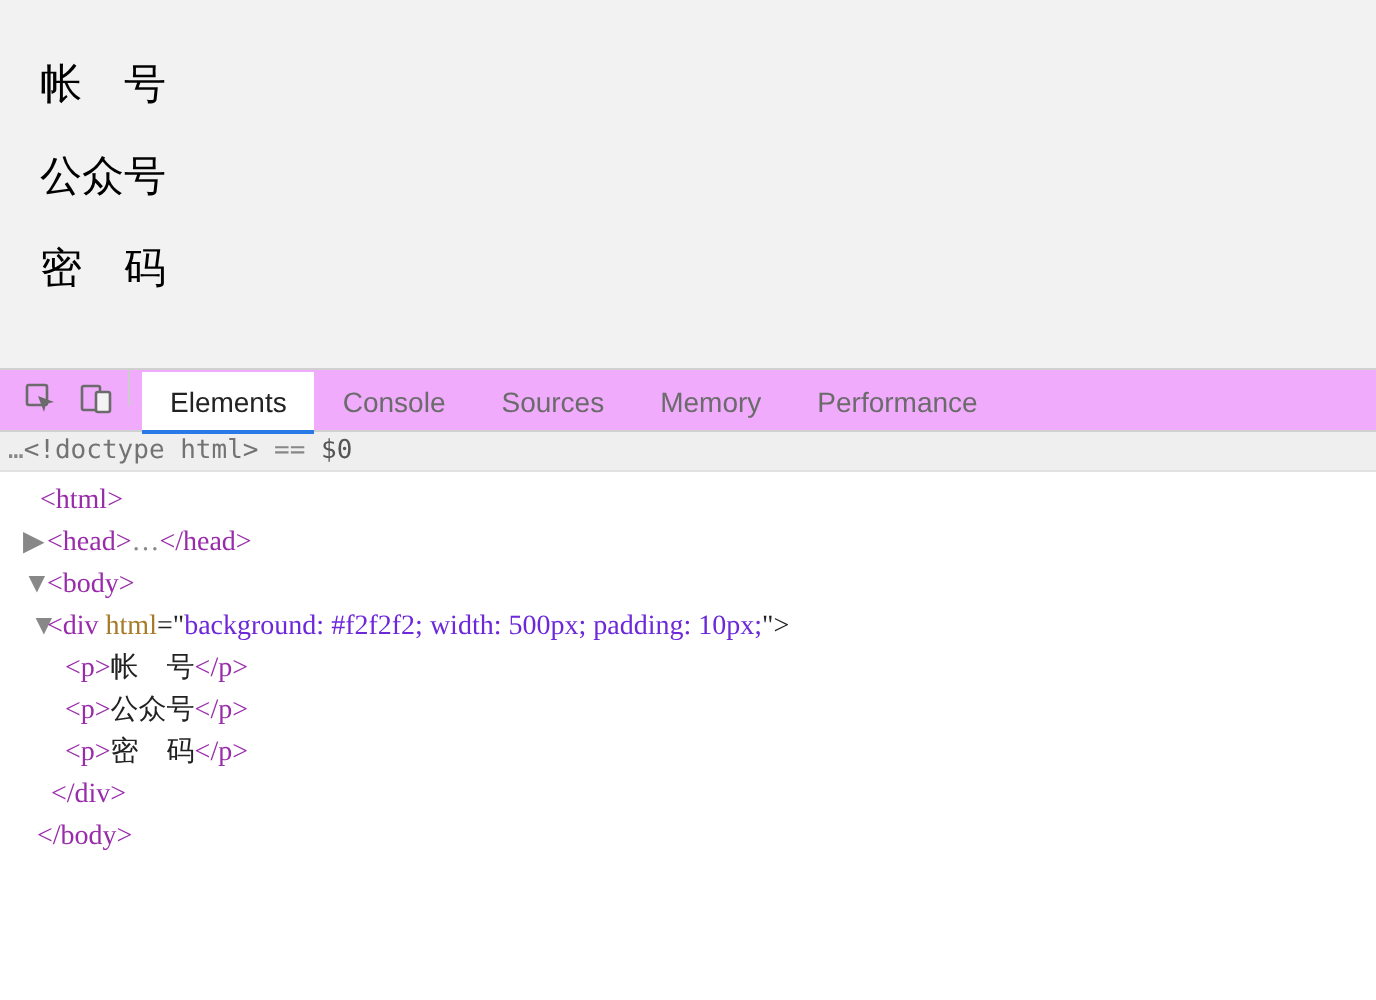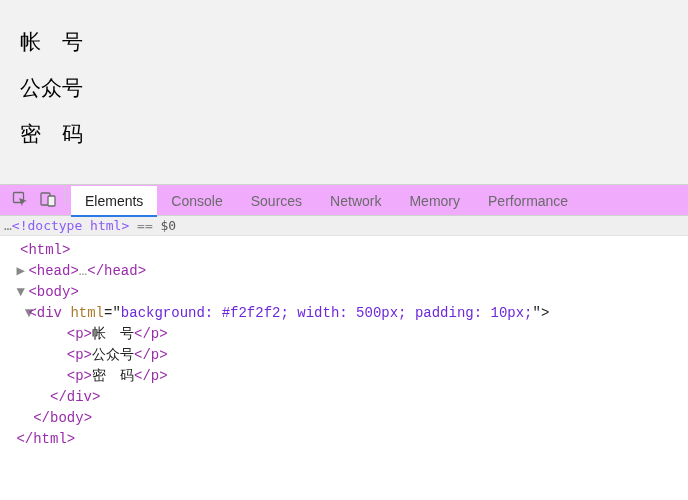--- a/index.html
+++ b/index.html
@@ -63,24 +63,24 @@
   .breadcrumb {
     background: #efefef;
     height: 20px;
     line-height: 20px;
     font-family: Menlo, Consolas, monospace;
     font-size: 13px;
     color: #888;
     padding-left: 4px;
     border-bottom: 1px solid #e2e2e2;
   }
-  .breadcrumb .doctype { color: #8b5cf6; }
+  .breadcrumb .doctype { color: #737373; }
   .breadcrumb .sel { color: #555; }
   .dom-tree {
-    font-family: Liberation Mono, monospace;
+    font-family: Liberation Serif, serif;
     font-size: 14px;
     line-height: 21px;
     padding: 4px 0 0 8px;
     color: #222;
   }
   .dom-tree .row { white-space: pre; }
   .tag     { color: #992caa; }
   .attr    { color: #a77b2a; }
   .val     { color: #6d28d9; }
   .text    { color: #222; }
@@ -107,33 +107,31 @@
   <div class="icon-btn">
     <svg width="17" height="15" viewBox="0 0 17 15" fill="none" stroke="#6b6b6b" stroke-width="1.3">
       <rect x="1" y="1" width="9" height="12" rx="1"></rect>
       <rect x="8" y="4" width="7" height="10" rx="1" fill="#f3f3f3"></rect>
     </svg>
   </div>
   <div class="sep"></div>
   <div class="devtools-tab active">Elements</div>
   <div class="devtools-tab">Console</div>
   <div class="devtools-tab">Sources</div>
-  <div class="devtools-tab">Network</div>
   <div class="devtools-tab">Memory</div>
   <div class="devtools-tab">Performance</div>
 </div>
 
 <div class="breadcrumb">
   <span>…</span><span class="doctype">&lt;!doctype html&gt;</span><span> == </span><span class="sel">$0</span>
 </div>
 
 <div class="dom-tree">
   <div class="row"><span class="caret"> </span><span class="tag">&lt;html&gt;</span></div>
   <div class="row"><span class="caret"> ▶</span> <span class="tag">&lt;head&gt;</span><span class="dots">…</span><span class="tag">&lt;/head&gt;</span></div>
   <div class="row"><span class="caret"> ▼</span> <span class="tag">&lt;body&gt;</span></div>
   <div class="row"><span class="caret">  ▼</span> <span class="tag">&lt;div</span><span class="attr"> html</span><span class="text">="</span><span class="val">background: #f2f2f2; width: 500px; padding: 10px;</span><span class="text">"&gt;</span></div>
   <div class="row">       <span class="tag">&lt;p&gt;</span><span class="text">帐　号</span><span class="tag">&lt;/p&gt;</span></div>
   <div class="row">       <span class="tag">&lt;p&gt;</span><span class="text">公众号</span><span class="tag">&lt;/p&gt;</span></div>
   <div class="row">       <span class="tag">&lt;p&gt;</span><span class="text">密　码</span><span class="tag">&lt;/p&gt;</span></div>
   <div class="row">     <span class="tag">&lt;/div&gt;</span></div>
   <div class="row">   <span class="tag">&lt;/body&gt;</span></div>
-  <div class="row"> <span class="tag">&lt;/html&gt;</span></div>
 </div>
 
 </body></html>

